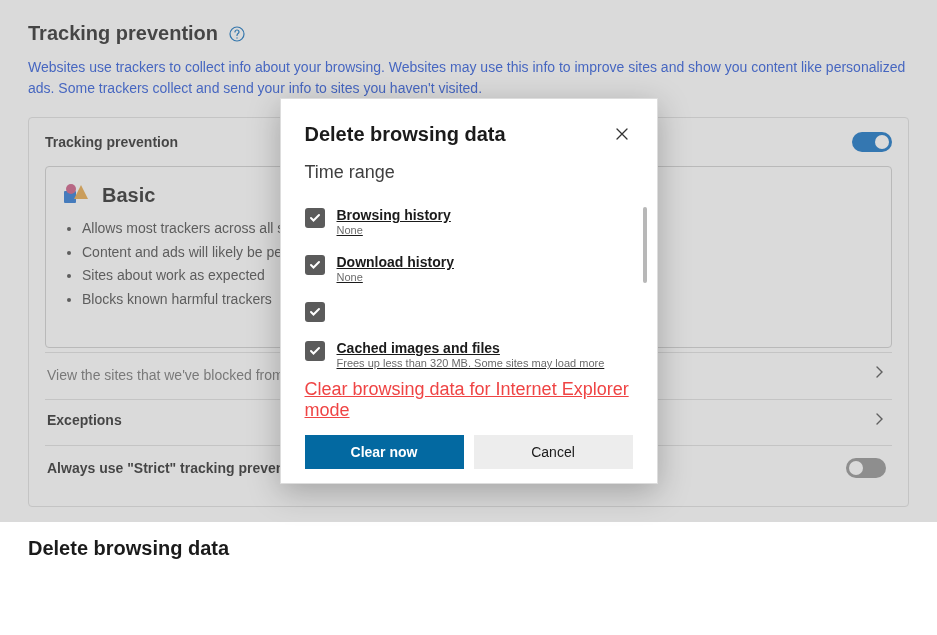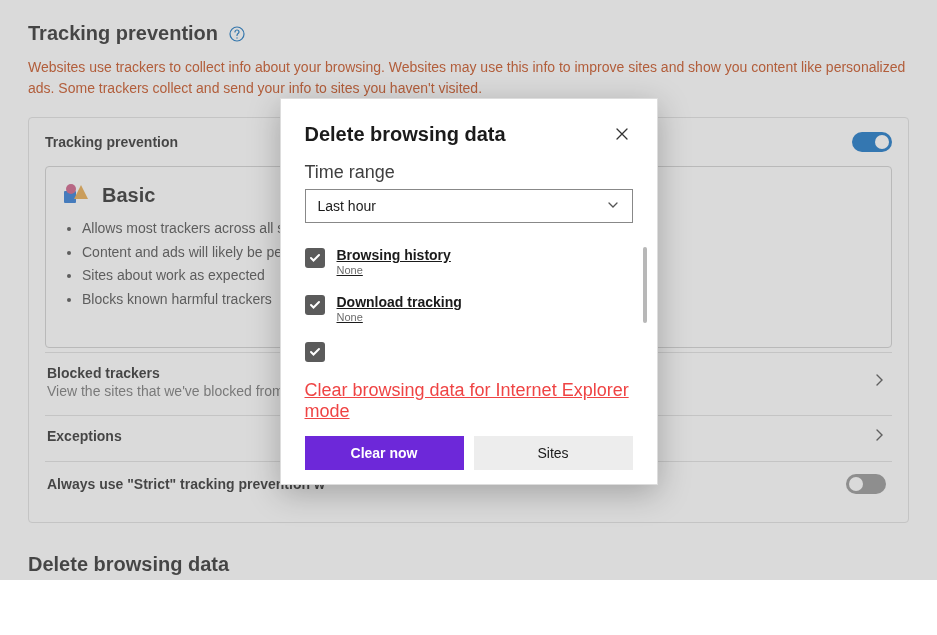--- a/index.html
+++ b/index.html
@@ -1,20 +1,20 @@
 <!DOCTYPE html>
 <html><head>
 <meta charset="utf-8">
 <style>
   * { box-sizing: border-box; margin: 0; padding: 0; }
   html, body { width: 937px; height: 635px; overflow: hidden; font-family: "Segoe UI", -apple-system, sans-serif; font-size: 14px; color: #1b1b1b; background: #fff; }
-  .page { position: relative; width: 937px; height: 580px; padding: 22px 28px; }
+  .page { position: relative; width: 937px; height: 522px; padding: 22px 28px; }
   .page-title { font-size: 20px; font-weight: 600; display: flex; align-items: center; gap: 10px; }
   .help-icon { color: #0066b8; width: 18px; height: 18px; display: inline-flex; align-items: center; justify-content: center; }
-  .page-desc { margin-top: 12px; color: #c2410c; line-height: 1.5; }
+  .page-desc { margin-top: 12px; color: #1d4ed8; line-height: 1.5; }
   .section { margin-top: 18px; border: 1px solid #ddd; border-radius: 4px; padding: 14px 16px 16px; position: relative; }
   .section-head { font-size: 14px; font-weight: 600; display:flex; justify-content: space-between; align-items:center; }
   .toggle { width: 40px; height: 20px; border-radius: 10px; background: #0067c0; position: relative; }
   .toggle.off { background: #8a8a8a; }
   .toggle::after { content:""; position:absolute; top:3px; right:3px; width:14px; height:14px; background:#fff; border-radius:50%; }
   .toggle.off::after { left:3px; right:auto; }
   .cards { display:flex; gap: 18px; margin-top: 14px; }
   .card { flex:1; border:1px solid #ccc; border-radius:4px; padding:14px 16px; }
   .card-title-row { display:flex; align-items:center; gap:12px; }
   .card-title { font-weight:700; font-size:20px; }
@@ -41,21 +41,21 @@
   .check-row { display:flex; gap:12px; margin-bottom:18px; }
   .check-box { width:20px; height:20px; border-radius:3px; background:#5b5b5b; display:flex; align-items:center; justify-content:center; flex-shrink:0; margin-top:1px; }
   .check-box svg { stroke:#fff; }
   .check-txt .c-lbl { font-weight:600; }
   .check-txt .c-sub { color:#6b6b6b; margin-top:1px; font-size:11px; }
   .scroll-thumb { position:absolute; right:-14px; top:0; width:4px; height:76px; background:#b8b8b8; border-radius:2px; }
   .link { color:#ef4444; text-decoration:underline; cursor:pointer; font-size:18px;text-align:right; }
   .sync-note { margin-top:14px; color:#404040; font-size:13px; line-height:1.45; }
   .btns { display:flex; gap:10px; margin-top:14px; }
   .btn { flex:1; height:34px; border:none; font-size:14px; cursor:pointer; }
-  .btn.primary { background:#6d28d9; color:#fff; font-weight:600; }
+  .btn.primary { background:#0369a1; color:#fff; font-weight:600; }
   .btn.secondary { background:#ededed; color:#1b1b1b; }
 </style>
 </head>
 <body>
 
 <div class="page">
   <h1 class="page-title">
     <span>Tracking prevention</span>
     <span class="help-icon">
       <svg width="16" height="16" viewBox="0 0 16 16" fill="none">
@@ -100,21 +100,20 @@
           <li>of trackers from all</li>
           <li><span>will likely have</span><br><span>lization</span></li>
           <li>ht not work</li>
           <li>rmful trackers</li>
         </ul>
       </div>
     </div>
 
     <div class="row">
       <div class="txt">
-        <div class="lbl">Blocked trackers</div>
         <div class="sub">View the sites that we've blocked from tracking y</div>
       </div>
       <span class="chev"><svg width="14" height="14" viewBox="0 0 14 14">
             <path d="M5 2l5 5-5 5" stroke="#444" stroke-width="1.4" fill="none" stroke-linecap="round"></path>
           </svg></span>
     </div>
     <div class="row">
       <div class="txt">
         <div class="lbl">Exceptions</div>
       </div>
@@ -139,26 +138,20 @@
       <div class="dialog-head">
         <div class="dialog-title">Delete browsing data</div>
         <button class="close-btn">
           <svg width="14" height="14" viewBox="0 0 14 14">
               <path d="M2 2l10 10M12 2L2 12" stroke="#333" stroke-width="1.3" stroke-linecap="round"></path>
             </svg>
         </button>
       </div>
 
       <div class="field-label">Time range</div>
-      <div class="select">
-        <span>Last hour</span>
-        <span><svg width="14" height="14" viewBox="0 0 14 14">
-              <path d="M3 5l4 4 4-4" stroke="#555" stroke-width="1.3" fill="none" stroke-linecap="round"></path>
-            </svg></span>
-      </div>
 
       <div class="checks">
         <div class="scroll-thumb"></div>
 
         <div class="check-row">
           <div class="check-box">
               <svg width="12" height="12" viewBox="0 0 12 12">
                 <path d="M2 6l2.5 2.5L10 3" stroke-width="2" fill="none" stroke-linecap="round"></path>
               </svg>
             </div>
@@ -167,35 +160,46 @@
             <div class="c-sub">None</div>
           </div>
         </div>
         <div class="check-row">
           <div class="check-box">
               <svg width="12" height="12" viewBox="0 0 12 12">
                 <path d="M2 6l2.5 2.5L10 3" stroke-width="2" fill="none" stroke-linecap="round"></path>
               </svg>
             </div>
           <div class="check-txt">
-            <div class="c-lbl">Download tracking</div>
+            <div class="c-lbl">Download history</div>
             <div class="c-sub">None</div>
           </div>
         </div>
         <div class="check-row">
           <div class="check-box">
               <svg width="12" height="12" viewBox="0 0 12 12">
                 <path d="M2 6l2.5 2.5L10 3" stroke-width="2" fill="none" stroke-linecap="round"></path>
               </svg>
             </div>
         </div>
+        <div class="check-row" style="margin-bottom:10px;">
+          <div class="check-box">
+              <svg width="12" height="12" viewBox="0 0 12 12">
+                <path d="M2 6l2.5 2.5L10 3" stroke-width="2" fill="none" stroke-linecap="round"></path>
+              </svg>
+            </div>
+          <div class="check-txt">
+            <div class="c-lbl">Cached images and files</div>
+            <div class="c-sub">Frees up less than 320 MB. Some sites may load more</div>
+          </div>
+        </div>
       </div>
 
       <a class="link">Clear browsing data for Internet Explorer mode</a>
 
 
       <div class="btns">
         <button class="btn primary">Clear now</button>
-        <button class="btn secondary">Sites</button>
+        <button class="btn secondary">Cancel</button>
       </div>
     </div>
   </div>
 </div>
 
 </body></html>

